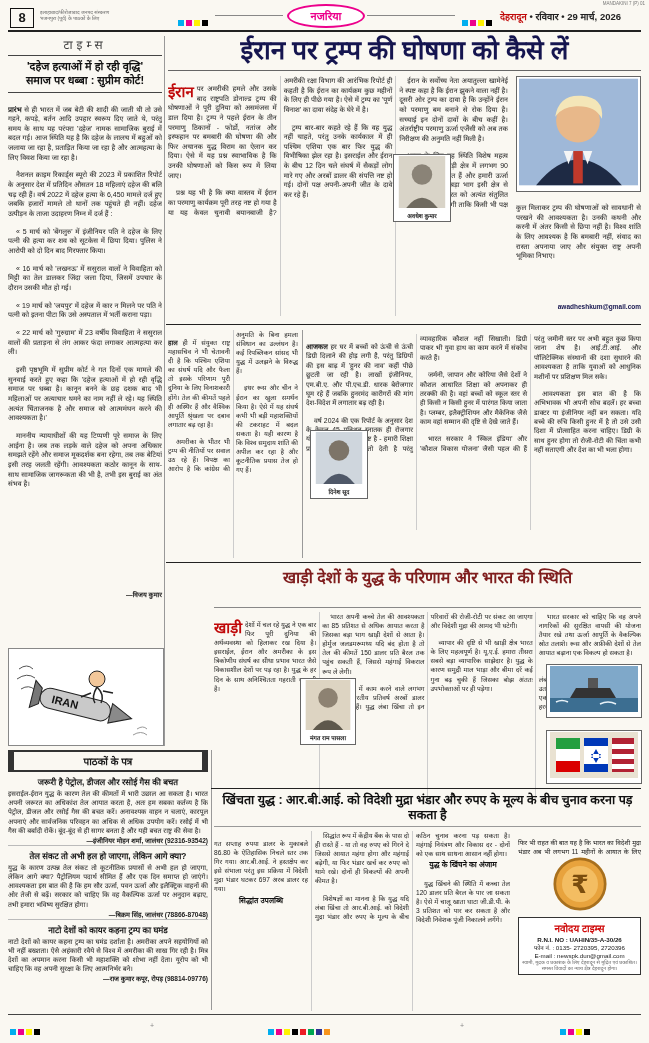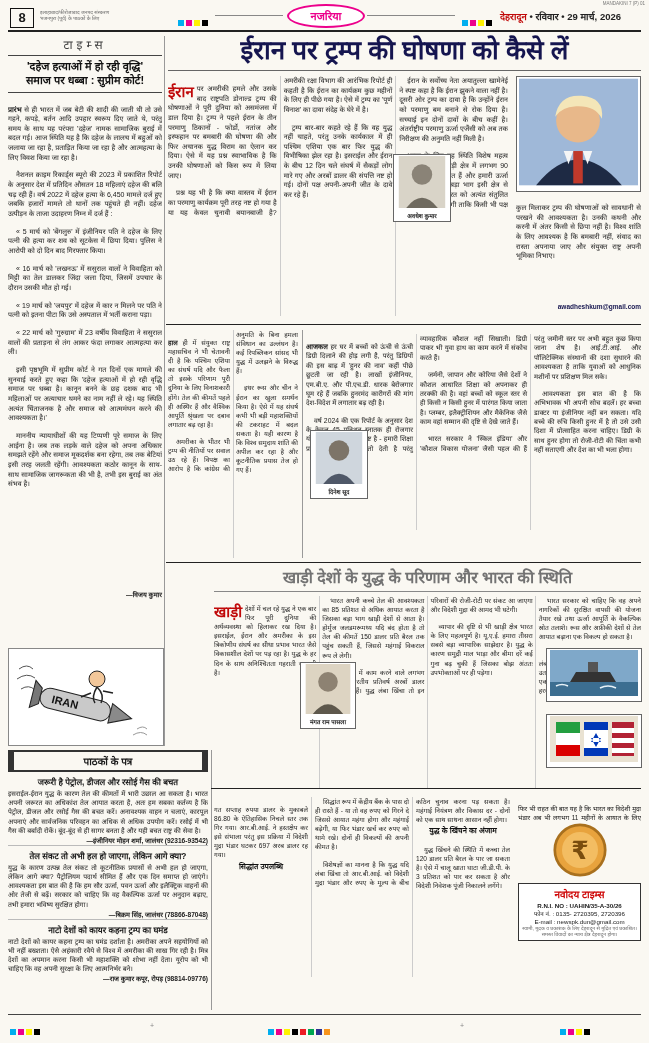--- a/index.html
+++ b/index.html
@@ -172,21 +172,21 @@
             <circle cx="25" cy="20" r="11" fill="#7d7468"></circle>
             <path d="M8 56 Q25 34 42 56 Z" fill="#4f5868"></path>
         </svg>
         <div class="figcap">दिनेश सूद</div>
       </div>
     </div>
   </div>
   <div class="abs rule-h" style="left:166px;top:562px;width:475px;"></div>
 
   <div class="abs" style="left:214px;top:566px;width:427px;">
-    <div style="font-size:16px;font-weight:bold;color:#737373;text-align:center;border-bottom:1px solid #888;padding-bottom:3px;">खाड़ी देशों के युद्ध के परिणाम और भारत की स्थिति</div>
+    <div style="font-size:16px;font-weight:bold;color:#7f1d1d;text-align:center;border-bottom:1px solid #888;padding-bottom:19px;">खाड़ी देशों के युद्ध के परिणाम और भारत की स्थिति</div>
     <div style="position:relative;height:192px;margin-top:4px;">
       <div class="bodytext cols4" style="width:427px;height:192px;font-size:6.6px;">
           <p><span class="dropcap">खाड़ी</span> देशों में चल रहे युद्ध ने एक बार फिर पूरी दुनिया की अर्थव्यवस्था को हिलाकर रख दिया है। इसराईल, ईरान और अमरीका के इस त्रिकोणीय संघर्ष का सीधा प्रभाव भारत जैसे विकासशील देशों पर पड़ रहा है। युद्ध के हर दिन के साथ अनिश्चितता गहराती जा रही है।</p>
           <p>भारत अपनी कच्चे तेल की आवश्यकता का 85 प्रतिशत से अधिक आयात करता है जिसका बड़ा भाग खाड़ी देशों से आता है। होर्मुज जलडमरूमध्य यदि बंद होता है तो तेल की कीमतें 150 डालर प्रति बैरल तक पहुंच सकती हैं, जिससे महंगाई विकराल रूप ले लेगी।</p>
           <p>खाड़ी देशों में काम करने वाले लगभग 90 लाख भारतीय प्रतिवर्ष अरबों डालर भारत भेजते हैं। युद्ध लंबा खिंचा तो इन परिवारों की रोजी-रोटी पर संकट आ जाएगा और विदेशी मुद्रा की आमद भी घटेगी।</p>
           <p>व्यापार की दृष्टि से भी खाड़ी क्षेत्र भारत के लिए महत्वपूर्ण है। यू.ए.ई. हमारा तीसरा सबसे बड़ा व्यापारिक साझेदार है। युद्ध के कारण समुद्री माल भाड़ा और बीमा दरें कई गुना बढ़ चुकी हैं जिसका बोझ अंततः उपभोक्ताओं पर ही पड़ेगा।</p>
           <p>भारत सरकार को चाहिए कि वह अपने नागरिकों की सुरक्षित वापसी की योजना तैयार रखे तथा ऊर्जा आपूर्ति के वैकल्पिक स्रोत तलाशे। रूस और अफ्रीकी देशों से तेल आयात बढ़ाना एक विकल्प हो सकता है।</p>
           <p>कुल मिलाकर खाड़ी का यह युद्ध जितना लंबा खिंचेगा, भारत की अर्थव्यवस्था पर उतना ही अधिक दबाव पड़ेगा। शांति ही एकमात्र रास्ता है और भारत को इसके लिए हरसंभव कूटनीतिक प्रयास करने चाहिएं।</p>
         </div>
       <div class="figurebox abs" style="left:86px;top:66px;width:52px;">
@@ -219,20 +219,21 @@
             <rect x="62" y="12" width="22" height="5" fill="#fff"></rect>
             <rect x="62" y="22" width="22" height="5" fill="#fff"></rect>
             <rect x="62" y="32" width="22" height="5" fill="#fff"></rect>
         </svg>
       </div>
     </div>
   </div>
   <div class="abs rule-h" style="left:211px;top:788px;width:430px;"></div>
 
   <div class="abs" style="left:214px;top:793px;width:427px;">
+    <div style="font-size:12.5px;font-weight:bold;color:#111;text-align:center;line-height:1.2;border-bottom:1px solid #999;padding-bottom:3px;">खिंचता युद्ध : आर.बी.आई. को विदेशी मुद्रा भंडार और रुपए के मूल्य के बीच चुनाव करना पड़ सकता है</div>
     <div style="position:relative;height:180px;margin-top:4px;">
       <div class="bodytext cols3" style="position:absolute;left:0;top:0;width:296px;height:180px;font-size:6.6px;">
           <p>गत सप्ताह रुपया डालर के मुकाबले 86.80 के ऐतिहासिक निचले स्तर तक गिर गया। आर.बी.आई. ने हस्तक्षेप कर इसे संभाला परंतु इस प्रक्रिया में विदेशी मुद्रा भंडार घटकर 697 अरब डालर रह गया।</p>
           <h4>सिद्धांत उपलब्धि</h4>
           <p>सिद्धांत रूप में केंद्रीय बैंक के पास दो ही रास्ते हैं - या तो वह रुपए को गिरने दे जिससे आयात महंगा होगा और महंगाई बढ़ेगी, या फिर भंडार खर्च कर रुपए को थामे रखे। दोनों ही विकल्पों की अपनी कीमत है।</p>
           <p>विशेषज्ञों का मानना है कि युद्ध यदि लंबा खिंचा तो आर.बी.आई. को विदेशी मुद्रा भंडार और रुपए के मूल्य के बीच कठिन चुनाव करना पड़ सकता है। महंगाई नियंत्रण और विकास दर - दोनों को एक साथ साधना आसान नहीं होगा।</p>
           <h4>युद्ध के खिंचने का अंजाम</h4>
           <p>युद्ध खिंचने की स्थिति में कच्चा तेल 120 डालर प्रति बैरल के पार जा सकता है। ऐसे में चालू खाता घाटा जी.डी.पी. के 3 प्रतिशत को पार कर सकता है और विदेशी निवेशक पूंजी निकालने लगेंगे।</p>
         </div>
       <div class="abs" style="left:304px;top:0;width:123px;height:180px;">

